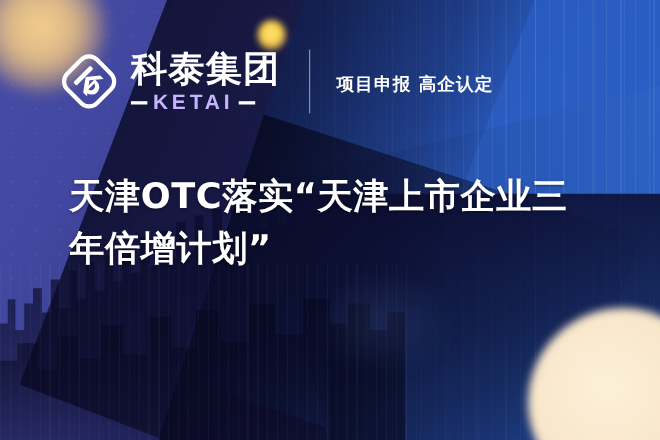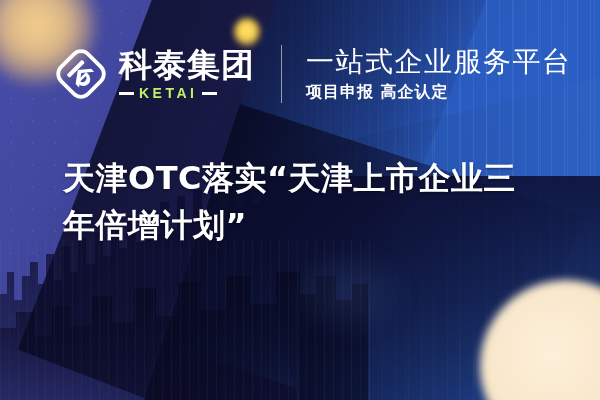--- a/index.html
+++ b/index.html
@@ -261,23 +261,23 @@
     margin-top: 5px;
     gap: 5px;
   }
   .logo-rule {
     height: 3px;
     width: 15px;
     background: #ffffff;
     flex: 0 0 15px;
   }
   .logo-en {
-    font-size: 14px;
+    font-size: 19px;
     font-weight: bold;
-    color: #bef264;
+    color: #c4b5fd;
     letter-spacing: 3.5px;
     line-height: 1;
     white-space: nowrap;
   }
 
   .header-divider {
     width: 1px;
     height: 58px;
     background: rgba(255,255,255,0.55);
     margin: 0 24px 0 26px;
@@ -409,21 +409,20 @@
             <span class="logo-rule"></span>
             <span class="logo-en">KETAI</span>
             <span class="logo-rule"></span>
           </div>
         </div>
       </div>
 
       <div class="header-divider"></div>
 
       <div class="tagline">
-        <div class="tagline-main">一站式企业服务平台</div>
         <div class="tagline-sub">项目申报 高企认定</div>
       </div>
 
     </div>
 
     <div class="headline">天津OTC落实“天津上市企业三年倍增计划”</div>
 
   </div>
 </div>
 

